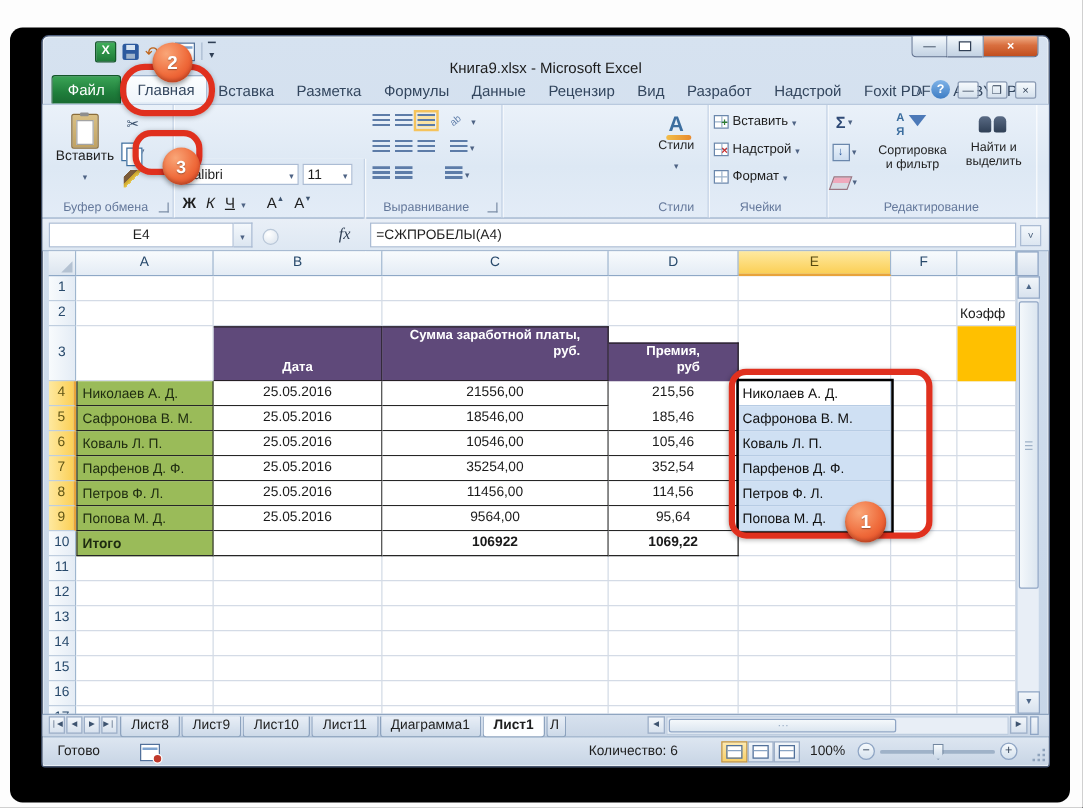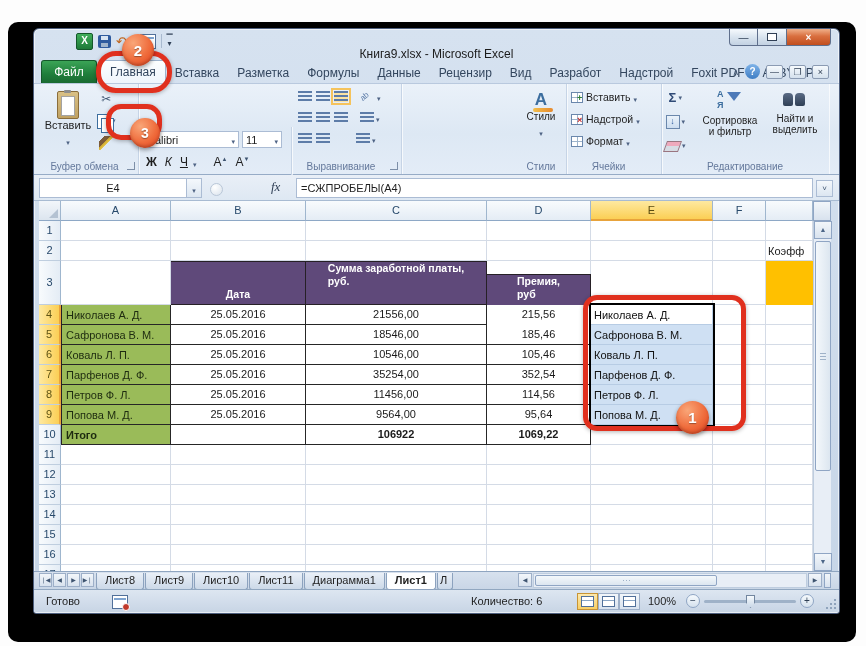--- a/index.html
+++ b/index.html
@@ -126,21 +126,21 @@
   .corner::after{content:"";position:absolute;right:2px;bottom:2px;border-left:9px solid transparent;border-bottom:9px solid #B4C2D2;}
   .splitbox{background:linear-gradient(#F2F6FA,#D8E2EE);border:1px solid #8FA5C4;box-sizing:border-box;}
   .rh{box-sizing:border-box;background:linear-gradient(90deg,#F8FBFD,#E4ECF5);border-right:1px solid #9FB6CE;border-bottom:1px solid #BFCEDF;
       color:#27496B;font-size:11px;text-align:center;}
   .rh.rhsel{background:linear-gradient(90deg,#FEE9A0,#FBCF55);border-right:2px solid #E8A33B;color:#5F5414;}
   .grow{position:absolute;left:0;width:100%;box-sizing:border-box;border-bottom:1px solid #D4DBE6;}
   .gcol{position:absolute;top:0;height:100%;box-sizing:border-box;border-right:1px solid #D4DBE6;}
   .cellc{position:absolute;box-sizing:border-box;}
   .th{background:#5F497A;color:#fff;font-weight:bold;font-size:10.5px;display:flex;align-items:flex-end;justify-content:center;
       border-right:1px solid #262026;border-bottom:1px solid #262026;border-top:1px solid #262026;padding-bottom:4px;}
-  .th.mid{align-items:center;white-space:pre-line;text-align:left;line-height:13px;padding-bottom:16px;}
+  .th.mid{align-items:center;white-space:pre-line;text-align:right;line-height:13px;padding-bottom:16px;}
   .th.first,.cg.first{border-left:1px solid #262026;}
   .cg{background:#9ABB59;color:#1E2B10;font-size:11px;display:flex;align-items:center;padding-left:4px;
       border-right:1px solid #262626;border-bottom:1px solid #262626;}
   .cw{background:#fff;color:#1a1a1a;font-size:11px;text-align:center;line-height:19px;border-right:1px solid #262626;border-bottom:1px solid #262626;}
   .bold{font-weight:bold;}
   .ce{background:#CFE0F3;color:#111;font-size:11px;line-height:20px;padding-left:3px;border-right:1px solid #B7CCE4;border-bottom:1px solid #B7CCE4;}
   .ce0{background:#fff;}
   .gl2{color:#1a1a1a;font-size:11px;line-height:20px;padding-left:2px;}
   .go3{background:#FFC000;}
   .selborder{position:absolute;left:555px;top:274px;width:126px;height:124px;border:2px solid #000;box-sizing:border-box;z-index:10;}

